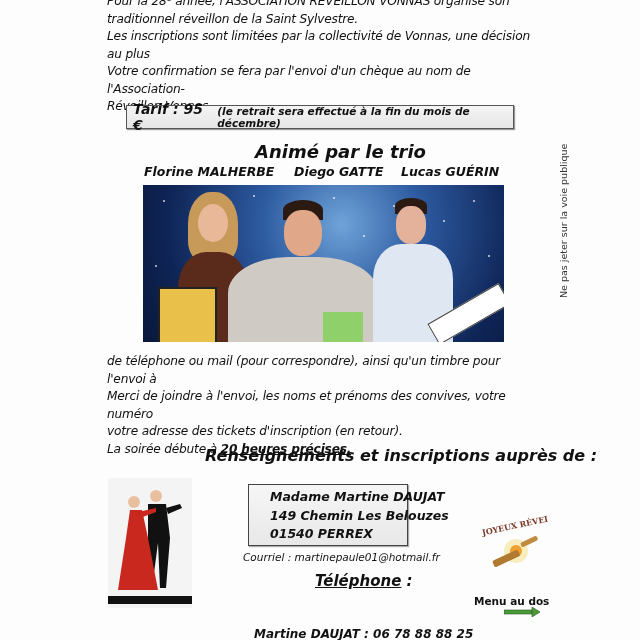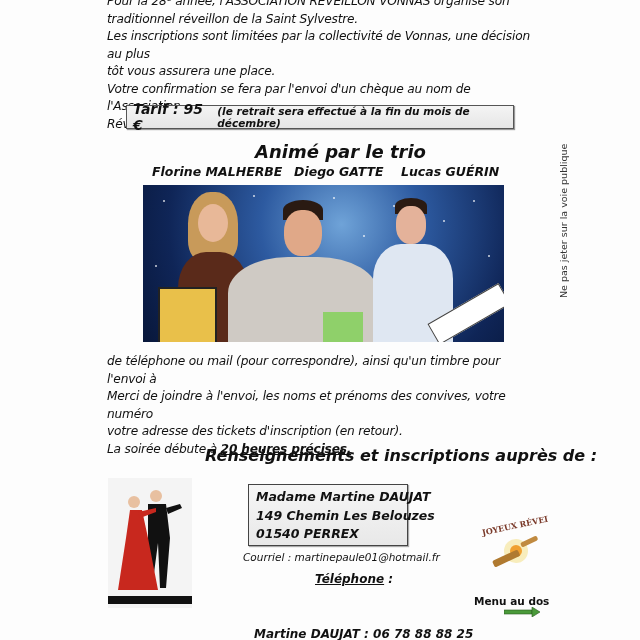--- a/index.html
+++ b/index.html
@@ -15,51 +15,50 @@
     .artist { position:absolute; top:164px; font-weight:bold; font-style:italic; font-size:12.5px; }
     .photo { position:absolute; left:143px; top:185px; width:361px; height:157px; overflow:hidden;
              background: radial-gradient(circle at 55% 25%, #6fa3d8 0%, #2d5aa0 35%, #0f2557 75%, #08173a 100%); }
     .star { position:absolute; width:2px; height:2px; background:#fff; border-radius:50%; opacity:0.8; }
     .person { position:absolute; bottom:0; }
     .merci { top:353px; }
     .underline { text-decoration:underline; font-weight:bold; font-style:italic; }
     .rens { position:absolute; left:205px; top:446px; font-weight:bold; font-style:italic; font-size:16px; }
     .dancers { position:absolute; left:108px; top:478px; width:84px; height:130px; }
     .addr-box { position:absolute; left:248px; top:484px; width:160px; height:62px; border:1px solid #444;
-                background:linear-gradient(#f6f6f6,#e8e8e8); padding:3px 7px; box-sizing:border-box; box-shadow:1px 1px 1px #aaa; }
+                background:linear-gradient(#f6f6f6,#e8e8e8); padding:3px 21px; box-sizing:border-box; box-shadow:1px 1px 1px #aaa; }
     .addr-line { font-weight:bold; font-style:italic; font-size:12.5px; line-height:18.5px; white-space:nowrap; }
     .courriel { position:absolute; left:243px; top:551px; font-weight:normal; font-style:italic; font-size:10.5px; }
-    .tel-label { position:absolute; left:315px; top:572px; font-weight:bold; font-style:italic; font-size:12px; }
+    .tel-label { position:absolute; left:315px; top:572px; font-weight:bold; font-style:italic; font-size:15px; }
     .tel-label span.u { text-decoration:underline; }
     .tel-row { position:absolute; left:254px; font-weight:bold; font-style:italic; font-size:12px; white-space:pre;margin-top:40px; }
     .logo { position:absolute; left:478px; top:515px; width:70px; height:60px; }
     .menu-dos { position:absolute; left:474px; top:595px; font-weight:bold; font-size:10.5px; }
     .arrow { position:absolute; left:504px; top:607px; }
     .side { position:absolute; left:558px; top:298px; transform-origin:0 0; transform:rotate(-90deg);
             font-size:9.5px; color:#333; white-space:nowrap; }
   </style>
 </head>
 <body>
 
 <div class="para intro">
   <div>Pour la 28ᵉ année, l'ASSOCIATION REVEILLON VONNAS organise son</div>
   <div>traditionnel réveillon de la Saint Sylvestre.</div>
   <div>Les inscriptions sont limitées par la collectivité de Vonnas, une décision au plus</div>
-  <div>tôt vous assurera une place.</div>
   <div>Votre confirmation se fera par l'envoi d'un chèque au nom de   l'Association-</div>
   <div>Réveillon-Vonnas.</div>
 </div>
 
 <div class="tarif-box">
   <span class="tarif-main">Tarif : 95 €</span>
   <span class="tarif-note">(le retrait sera effectué à la fin du mois de décembre)</span>
 </div>
 
 <div class="anime-title">Animé par le trio</div>
-<div class="artist" style="left:152px">Florine MALHERBE</div>
+<div class="artist" style="left:144px">Florine MALHERBE</div>
 <div class="artist" style="left:294px">Diego GATTE</div>
 <div class="artist" style="left:401px">Lucas GUÉRIN</div>
 
 <div class="photo">
   <div class="star" style="left:20px;top:15px"></div>
     <div class="star" style="left:60px;top:40px"></div>
   <div class="star" style="left:110px;top:10px"></div>
     <div class="star" style="left:150px;top:30px"></div>
   <div class="star" style="left:190px;top:12px"></div>
     <div class="star" style="left:220px;top:50px"></div>

